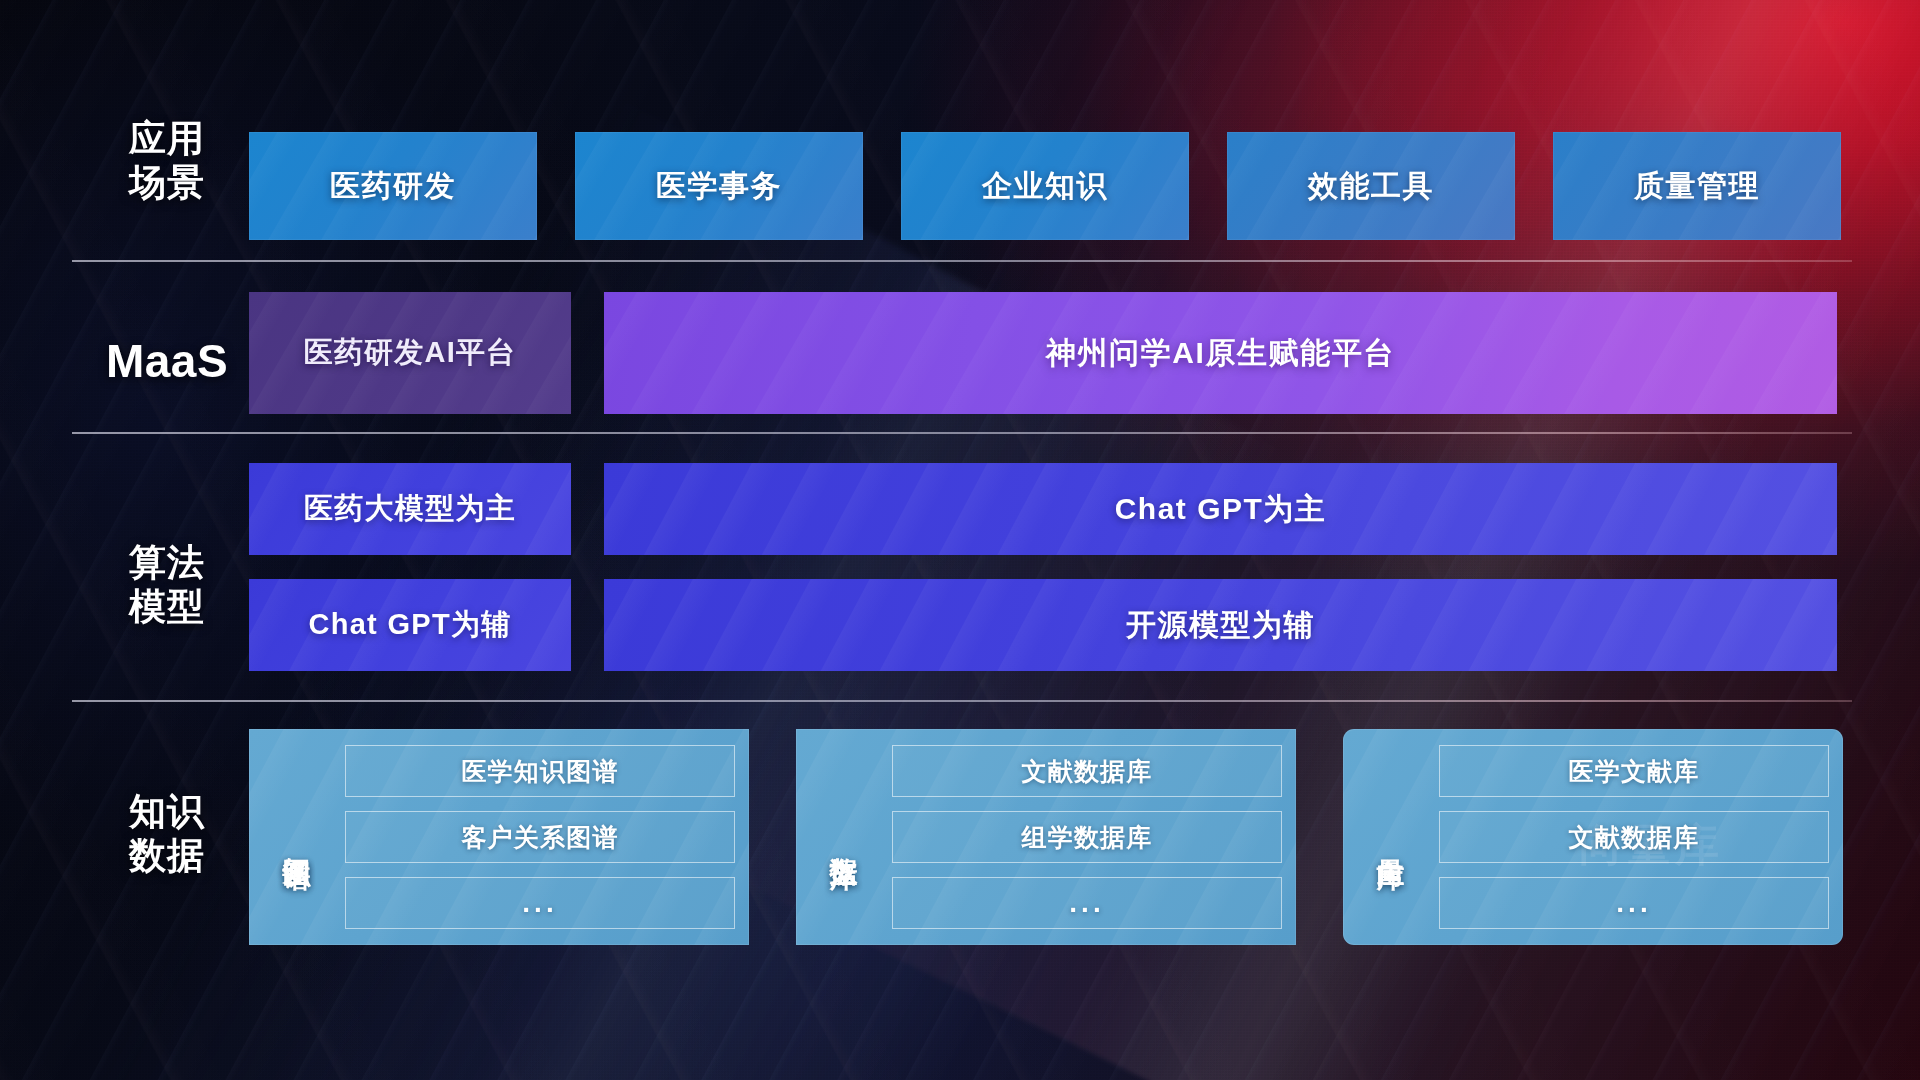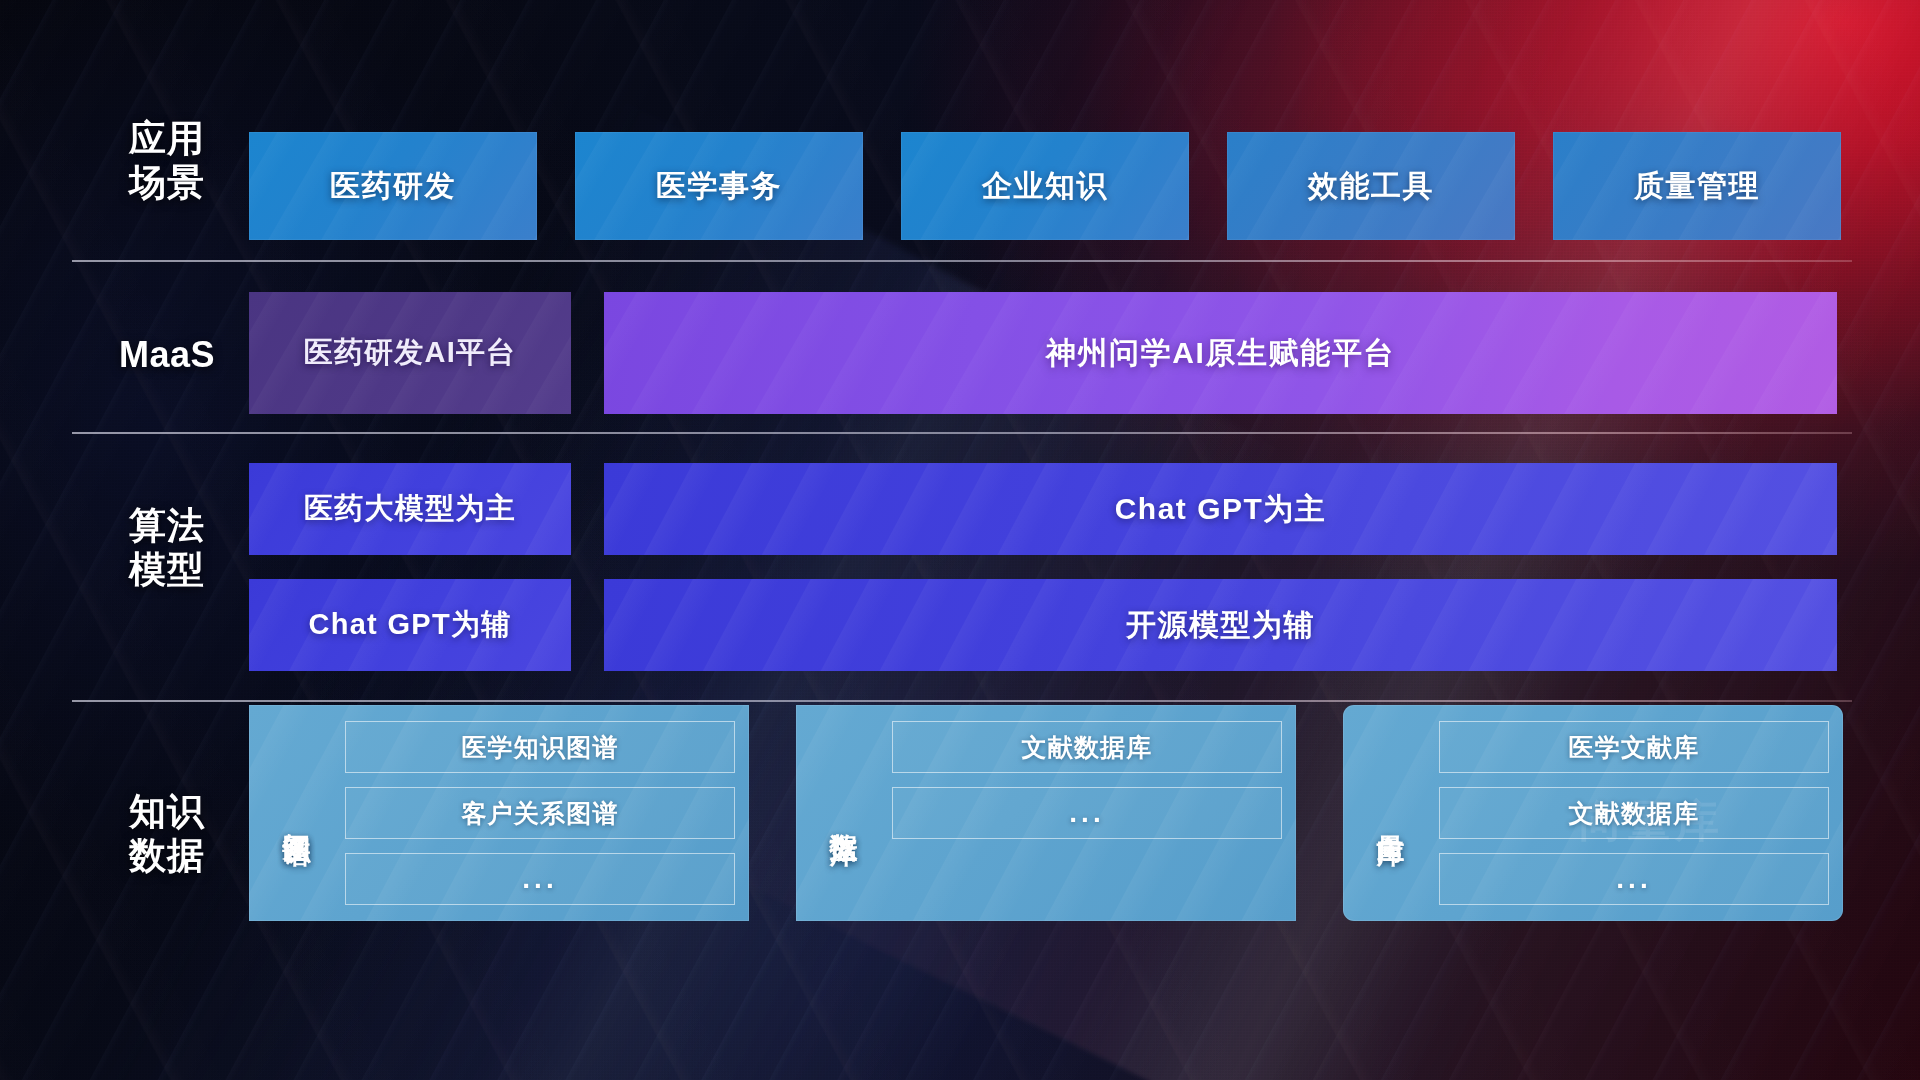--- a/index.html
+++ b/index.html
@@ -97,21 +97,21 @@
     width: 190px;
     text-align: center;
     color: #ffffff;
     font-weight: 700;
     font-size: 37px;
     line-height: 1.18;
     letter-spacing: 1px;
     text-shadow: 0 2px 10px rgba(0,0,0,0.75);
     white-space: pre-line;
   }
-  .row-label.latin { font-size: 36px; letter-spacing: 0.5px; }
+  .row-label.latin { font-size: 46px; letter-spacing: 0.5px; }
 
   .divider {
     position: absolute;
     left: 72px;
     width: 1780px;
     height: 2px;
     background: linear-gradient(90deg, rgba(205,205,220,0.72) 0%, rgba(200,200,218,0.62) 55%, rgba(230,190,200,0.55) 85%, rgba(220,170,180,0.30) 100%);
   }
 
   
@@ -181,21 +181,21 @@
     color: #ffffff; font-size: 30px; font-weight: 700; letter-spacing: 1.5px;
     text-shadow: 0 2px 7px rgba(10,10,60,0.5);
     position: relative; overflow: hidden;
   }
   .algo-left::after, .algo-right::after {
     content:""; position:absolute; inset:0;
     background: repeating-linear-gradient(118deg, rgba(255,255,255,0) 0 26px, rgba(255,255,255,0.045) 27px, rgba(255,255,255,0) 52px);
   }
 
   
-  .know-wrap { position: absolute; left: 249px; top: 705px; display: flex; gap: 47px; }
+  .know-wrap { position: absolute; left: 249px; top: 729px; display: flex; gap: 47px; }
   .know-group {
     display: flex; align-items: stretch;
     background: linear-gradient(135deg, #64a9d2 0%, #5ea4cf 45%, #579ecb 100%);
     padding: 16px 14px 16px 16px;
     position: relative; overflow: hidden;
     box-shadow: inset 0 0 0 1px rgba(255,255,255,0.10);
   }
   .know-group::after {
     content:""; position:absolute; inset:0;
     background: repeating-linear-gradient(118deg, rgba(255,255,255,0) 0 30px, rgba(255,255,255,0.05) 31px, rgba(255,255,255,0) 58px);
@@ -290,21 +290,21 @@
         </div>
         <div class="maas-right">
           <span>神州问学AI原生赋能平台</span>
         </div>
       </div>
     </div>
 
     <div class="divider" style="top:432px;"></div>
 
     <div class="row">
-      <div class="row-label" style="top:504px;">算法
+      <div class="row-label" style="top:544px;font-family:Liberation Mono, monospace;">算法
 模型</div>
 
       <div class="algo-wrap">
         <div class="algo-line">
           <div class="algo-left">
             <span>医药大模型为主</span>
           </div>
           <div class="algo-right">
             <span>Chat GPT为主</span>
           </div>
@@ -342,20 +342,23 @@
             </div>
           </div>
         </div>
 
         <div class="know-group g2">
           <div class="know-title">数据库</div>
           <div class="know-items">
             <div class="know-item">
               <span>文献数据库</span>
             </div>
+            <div class="know-item">
+              <span>组学数据库</span>
+            </div>
             <div class="know-item ellipsis">
               <span>...</span>
             </div>
           </div>
         </div>
 
         <div class="know-group g3">
           <div class="know-title">向量库</div>
           <div class="know-items">
             <div class="know-item">

